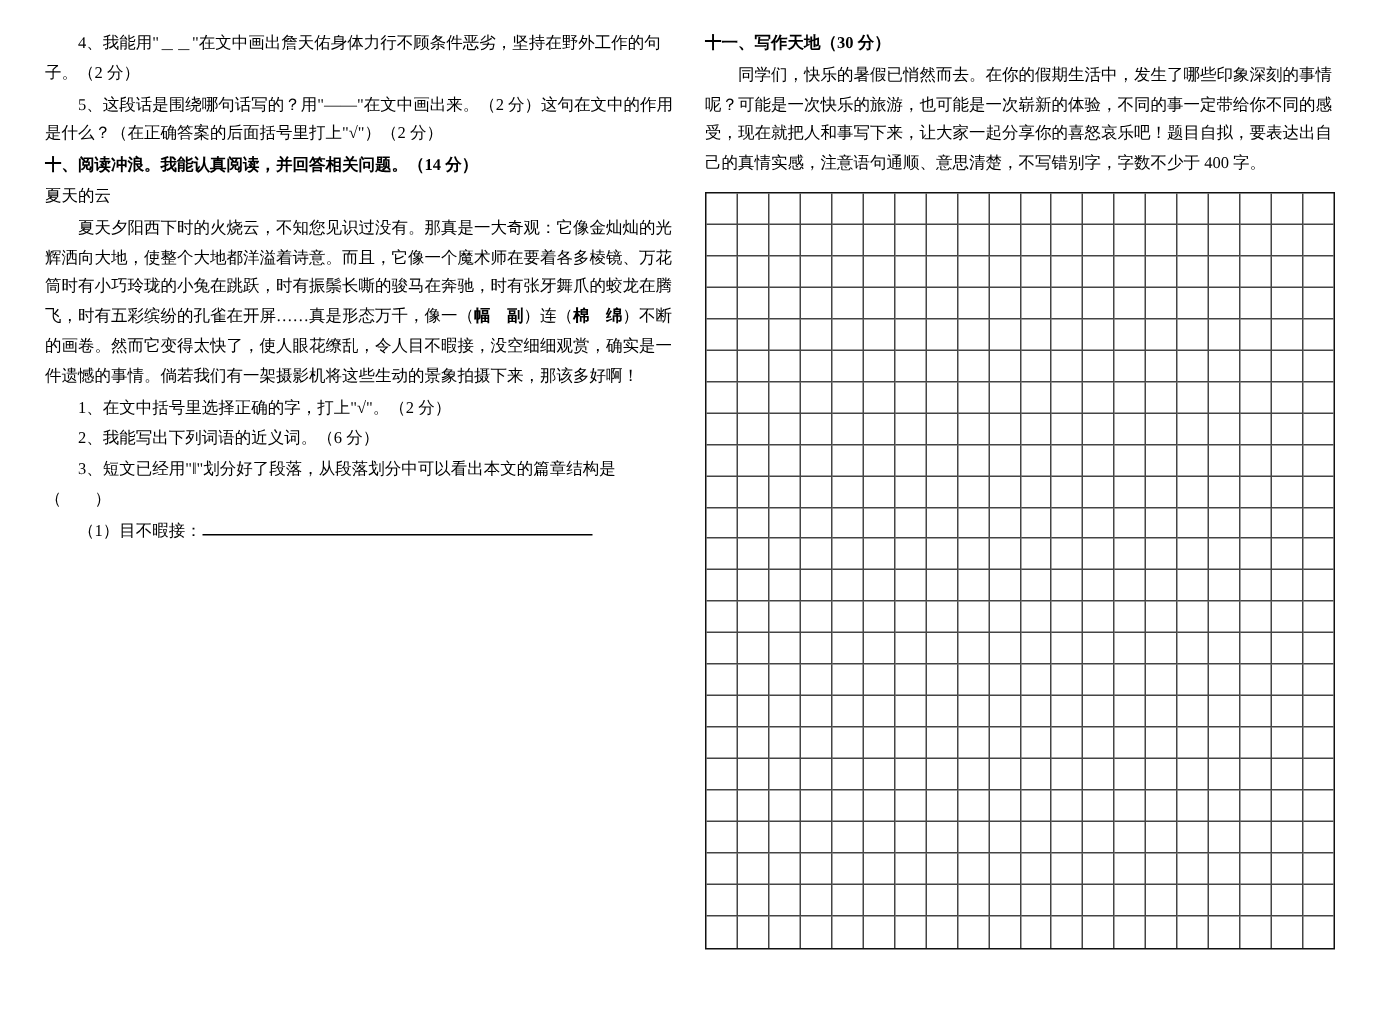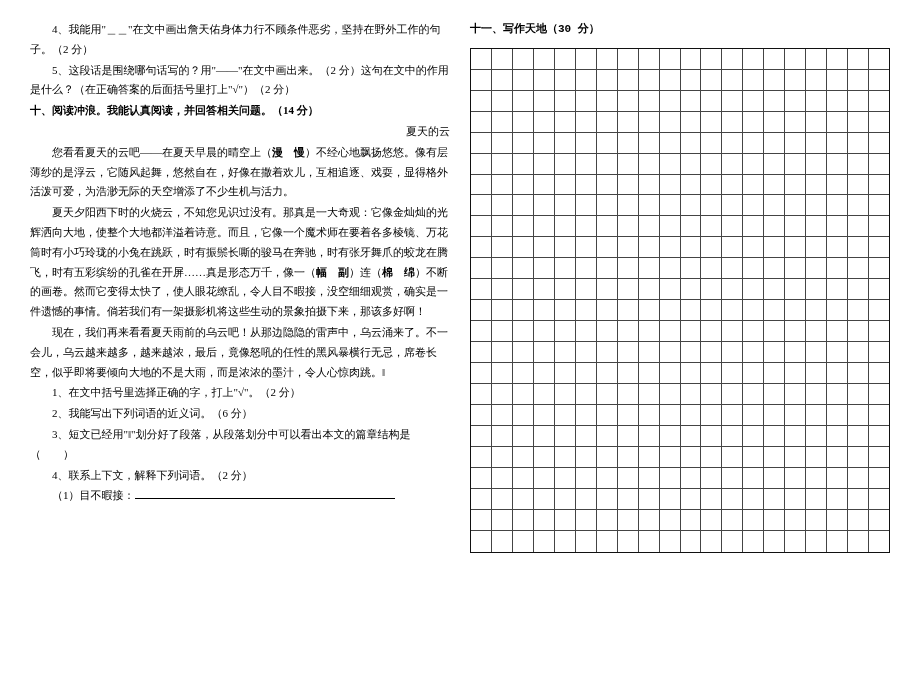--- a/index.html
+++ b/index.html
@@ -13,25 +13,25 @@
     display: flex;
     padding: 20px 30px;
     gap: 20px;
     overflow: hidden;
   }
   .col {
     flex: 1;
     line-height: 1.8;
   }
   .col-left { width: 420px; }
-  .col-right { width: 420px; font-family: Liberation Mono, monospace; }
+  .col-right { width: 420px; }
   .indent { text-indent: 2em; }
   .section-title { font-weight: bold; }
   .blank-med { display:inline-block; border-bottom:1px solid #000; min-width:60px; height:0.9em; vertical-align:baseline; }
-  .center { text-align:right; }
+  .center { text-align:left; }
   .grid-wrap {
     margin-top: 8px;
     border: 1px solid #111;
   }
   .grid-row { display:flex; }
   .grid-cell {
     flex:1;
     aspect-ratio: 1/1;
     border-right:1px solid #444;
     border-bottom:1px solid #444;
@@ -46,43 +46,39 @@
 <body>
 
 <div class="col col-left">
   <p class="indent line">4、我能用"＿＿"在文中画出詹天佑身体力行不顾条件恶劣，坚持在野外工作的句子。（2 分）</p>
   <p class="indent line">5、这段话是围绕哪句话写的？用"——"在文中画出来。（2 分）这句在文中的作用是什么？（在正确答案的后面括号里打上"√"）（2 分）</p>
 
   <p class="section-title line">十、阅读冲浪。我能认真阅读，并回答相关问题。（14 分）</p>
   <p class="center line">夏天的云</p>
 
 
-  <p class="indent line">
-    <span>您看看夏天的云吧——在夏天早晨的晴空上（</span><span class="bold">漫　慢</span><span>）不经心地飘扬悠悠。像有层薄纱的是浮云，它随风起舞，悠然自在，好像在撒着欢儿，互相追逐、戏耍，显得格外活泼可爱，为浩渺无际的天空增添了不少生机与活力。</span>
-  </p>
 
   <p class="indent line">
     <span>夏天夕阳西下时的火烧云，不知您见识过没有。那真是一大奇观：它像金灿灿的光辉洒向大地，使整个大地都洋溢着诗意。而且，它像一个魔术师在要着各多棱镜、万花筒时有小巧玲珑的小兔在跳跃，时有振鬃长嘶的骏马在奔驰，时有张牙舞爪的蛟龙在腾飞，时有五彩缤纷的孔雀在开屏……真是形态万千，像一（</span><span class="bold">幅　副</span><span>）连（</span><span class="bold">棉　绵</span><span>）不断的画卷。然而它变得太快了，使人眼花缭乱，令人目不暇接，没空细细观赏，确实是一件遗憾的事情。倘若我们有一架摄影机将这些生动的景象拍摄下来，那该多好啊！</span>
   </p>
 
-  <p class="indent line">现在，我们再来看看夏天雨前的乌云吧！从那边隐隐的雷声中，乌云涌来了。不一会儿，乌云越来越多，越来越浓，最后，竟像怒吼的任性的黑风暴横行无忌，席卷长空，似乎即将要倾向大地的不是大雨，而是浓浓的墨汁，令人心惊肉跳。‖</p>
 
 
   <p class="indent line">1、在文中括号里选择正确的字，打上"√"。（2 分）</p>
   <p class="indent line">2、我能写出下列词语的近义词。（6 分）</p>
   <p class="indent line">3、短文已经用"‖"划分好了段落，从段落划分中可以看出本文的篇章结构是（　　）</p>
-  <p class="indent line">4、联系上下文，解释下列词语。（2 分）</p>
   <p class="indent line">
     <span>（1）目不暇接：</span><span class="blank-med" style="min-width:260px"></span>
   </p>
 
 </div>
 
 <div class="col col-right">
   <p class="section-title line">十一、写作天地（30 分）</p>
+  <p class="indent line">同学们，快乐的暑假已悄然而去。在你的假期生活中，发生了哪些印象深刻的事情呢？可能是一次快乐的旅游，也可能是一次崭新的体验，不同的事一定带给你不同的感受，现在就把人和事写下来，让大家一起分享你的喜怒哀乐吧！题目自拟，要表达出自己的真情实感，注意语句通顺、意思清楚，不写错别字，字数不少于 400 字。</p>
   <div class="grid-wrap" id="writing-grid">
       <div class="grid-row">
         <div class="grid-cell"></div>
         <div class="grid-cell"></div>
         <div class="grid-cell"></div>
         <div class="grid-cell"></div>
         <div class="grid-cell"></div>
         <div class="grid-cell"></div>
         <div class="grid-cell"></div>
         <div class="grid-cell"></div>

